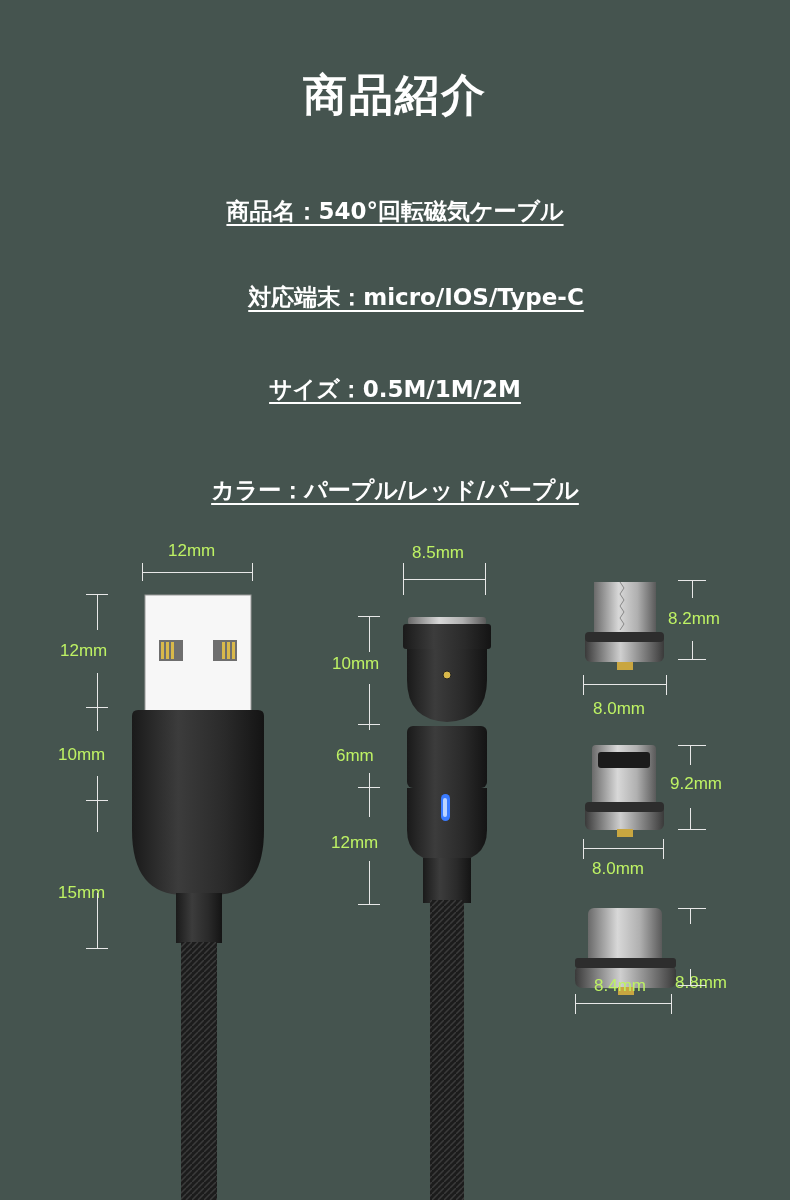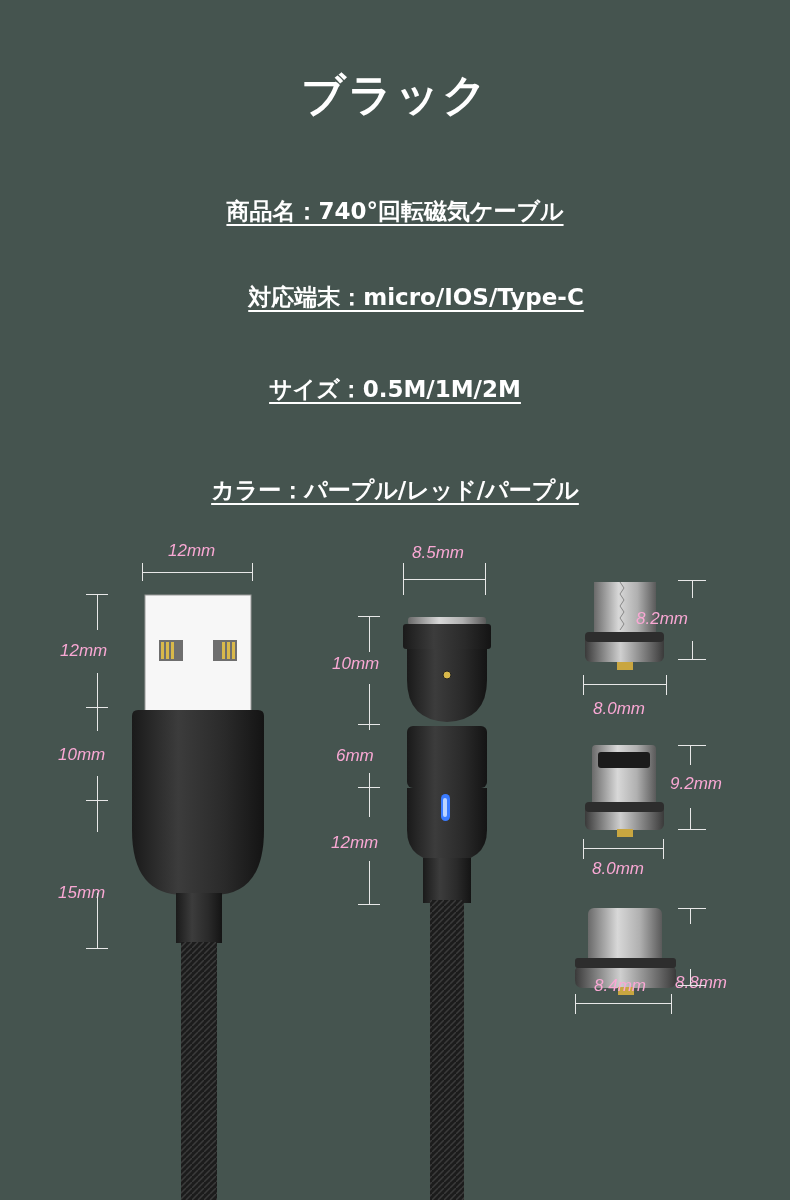--- a/index.html
+++ b/index.html
@@ -15,34 +15,33 @@
     font-size:44px; font-weight:bold; letter-spacing:2px;
   }
   .spec {
     position:absolute; left:0; width:790px; text-align:center;
     font-size:23px; font-weight:bold;
   }
   .spec span {
     text-decoration:underline; text-decoration-thickness:2px; text-underline-offset:5px;
   }
   .dim {
-    position:absolute; font-family:"Liberation Sans", sans-serif; font-size:17px; color:#f9a8d4;
+    position:absolute; font-family:"Liberation Sans", sans-serif; font-size:17px; color:#bef264;
     white-space:nowrap;
-    font-style:italic;
   }
   .hline { position:absolute; height:1px; background:#e8e8e8; }
   .vline { position:absolute; width:1px; background:#e8e8e8; }
   svg { position:absolute; left:0; top:0; }
 </style>
 </head>
 <body>
 
-<div class="title">ブラック</div>
+<div class="title">商品紹介</div>
 
-<div class="spec" style="top:196px;"><span>商品名：740°回転磁気ケーブル</span></div>
+<div class="spec" style="top:196px;"><span>商品名：540°回転磁気ケーブル</span></div>
 <div class="spec" style="top:282px;margin-left:21px;"><span>対応端末：micro/IOS/Type-C</span></div>
 <div class="spec" style="top:374px;"><span>サイズ：0.5M/1M/2M</span></div>
 <div class="spec" style="top:475px;"><span>カラー：パープル/レッド/パープル</span></div>
 
 <svg width="790" height="1200">
   <defs>
     <linearGradient id="blk" x1="0" x2="1" y1="0" y2="0">
       <stop offset="0" stop-color="#1a1a1a"></stop>
       <stop offset="0.35" stop-color="#3c3c3c"></stop>
       <stop offset="0.7" stop-color="#2a2a2a"></stop>
@@ -154,21 +153,21 @@
   <div class="vline" style="left:369px; top:773px; height:44px;"></div>
   <div class="hline" style="left:358px; top:787px; width:22px;"></div>
   <div class="dim" style="left:331px; top:833px;">12mm</div>
   <div class="vline" style="left:369px; top:861px; height:44px;"></div>
   <div class="hline" style="left:358px; top:904px; width:22px;"></div>
 </div>
 
 <div>
   <div class="hline" style="left:678px; top:580px; width:28px;"></div>
   <div class="vline" style="left:692px; top:580px; height:18px;"></div>
-  <div class="dim" style="left:636px; top:609px;">8.2mm</div>
+  <div class="dim" style="left:668px; top:609px;">8.2mm</div>
   <div class="vline" style="left:692px; top:641px; height:18px;"></div>
   <div class="hline" style="left:678px; top:659px; width:28px;"></div>
   <div class="hline" style="left:583px; top:684px; width:83px;"></div>
   <div class="vline" style="left:583px; top:675px; height:20px;"></div>
   <div class="vline" style="left:666px; top:675px; height:20px;"></div>
   <div class="dim" style="left:593px; top:699px;">8.0mm</div>
 </div>
 <div>
   <div class="hline" style="left:678px; top:745px; width:28px;"></div>
   <div class="vline" style="left:690px; top:745px; height:20px;"></div>

